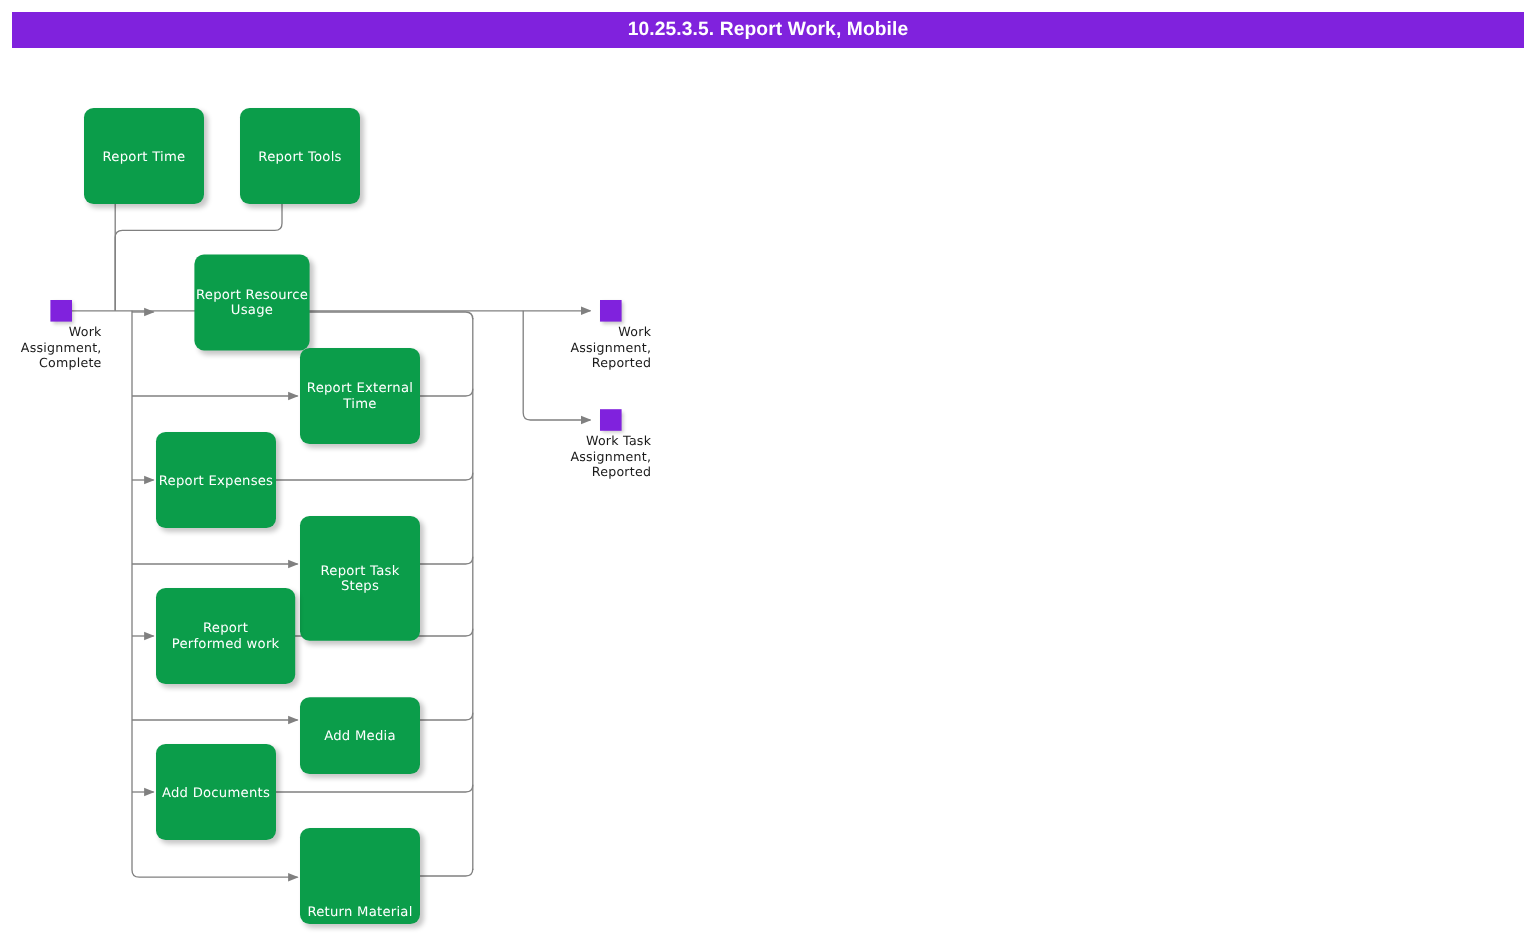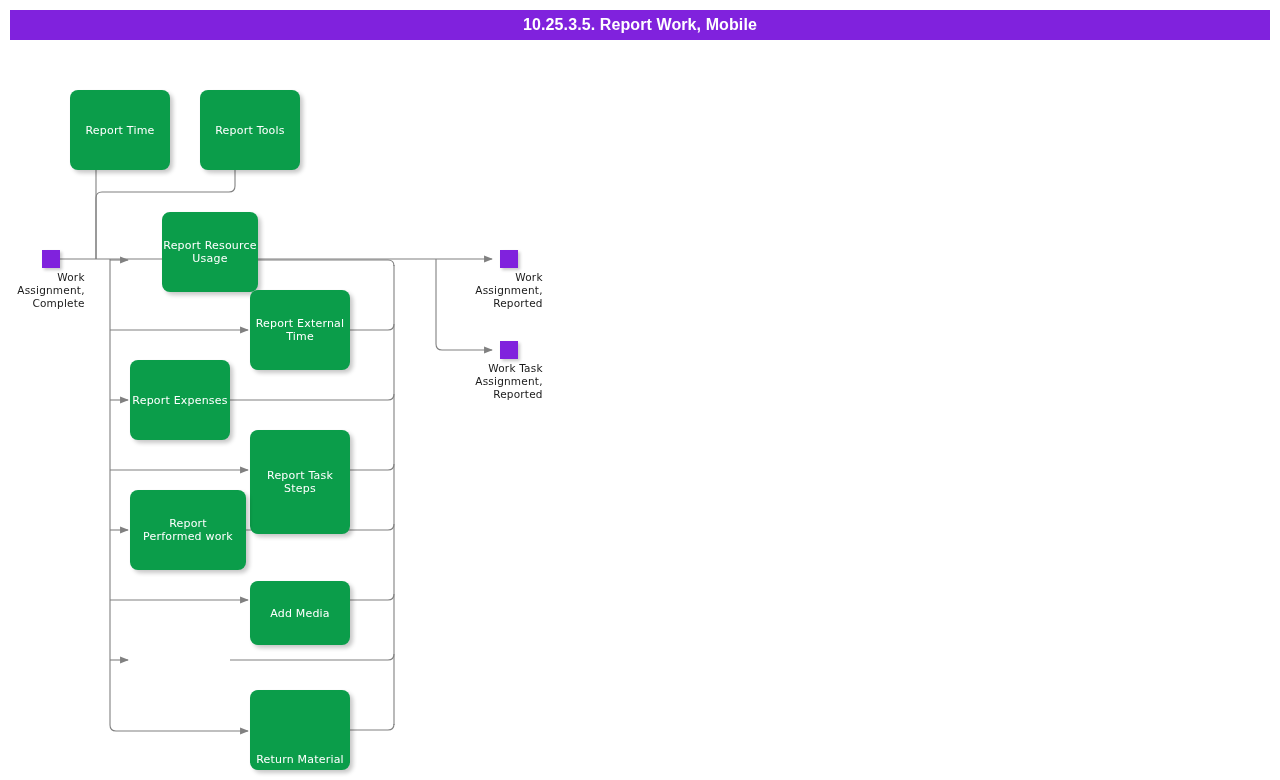--- a/index.html
+++ b/index.html
@@ -168,20 +168,23 @@
 
   <div class="node-box" style="left:130px; top:490px; width:116px; height:80px;">
     <span class="node-label">Report
 Performed work</span>
   </div>
 
   <div class="node-box" style="left:250px; top:560px; width:100px; height:64px;margin-top:21px;">
     <span class="node-label">Add Media</span>
   </div>
 
+  <div class="node-box" style="left:130px; top:620px; width:100px; height:80px;">
+    <span class="node-label">Add Documents</span>
+  </div>
 
   <div class="node-box" style="left:250px; top:690px; width:100px; height:80px;align-items:flex-end;">
     <span class="node-label">Return Material</span>
   </div>
 
   <div class="terminal" style="left:-49px; top:250px;">
     <div class="swatch"></div>
     <div class="terminal-label">Work
 Assignment,
 Complete</div>

